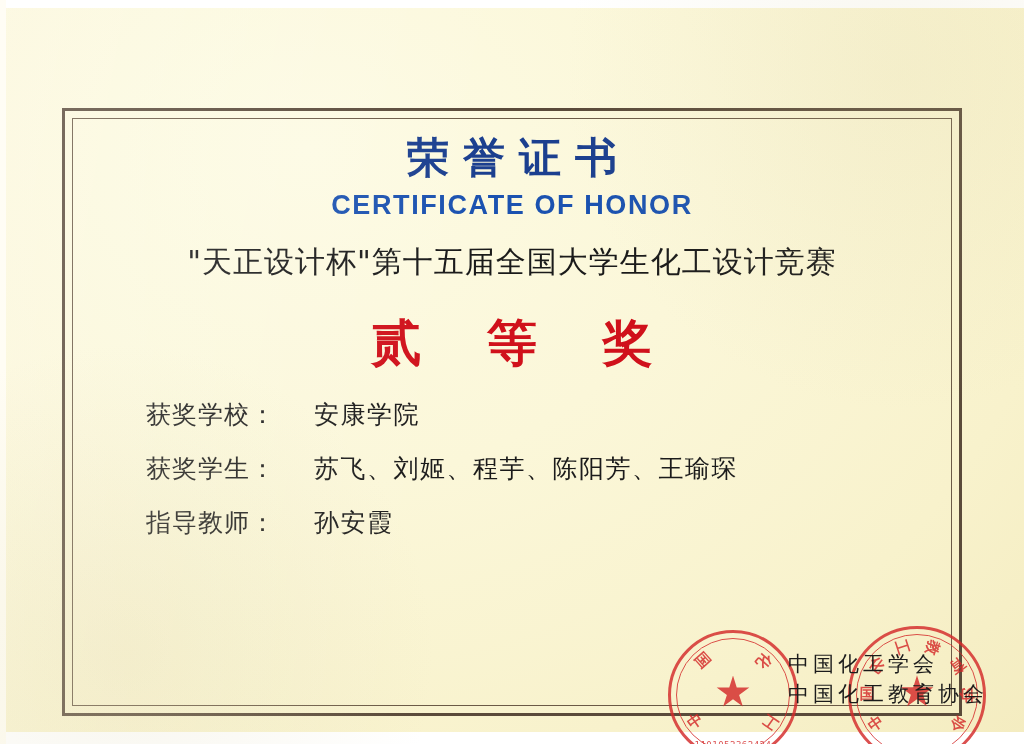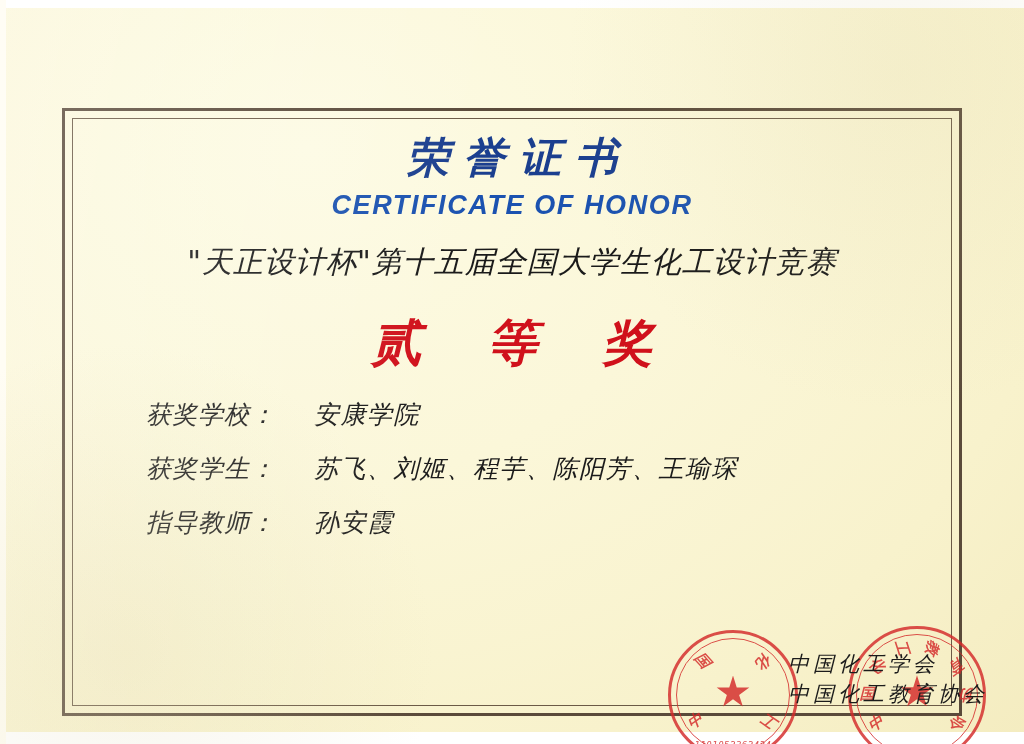--- a/index.html
+++ b/index.html
@@ -13,21 +13,20 @@
     font-family: "Liberation Sans", sans-serif;
     overflow: hidden;
   }
 
   .scan {
     position: relative;
     width: 1024px;
     height: 744px;
     background:
       radial-gradient(ellipse at 30% 20%, #fdfbe4 0%, #fbf7d9 40%, #f8f2cc 75%, #f4ecc0 100%);
-    font-style: italic;
   }
 
   
   .scan::after {
     content: "";
     position: absolute;
     inset: 0;
     background:
       radial-gradient(circle at 12% 88%, rgba(215,205,160,0.18) 0%, rgba(215,205,160,0) 28%),
       radial-gradient(circle at 88% 10%, rgba(215,205,160,0.16) 0%, rgba(215,205,160,0) 30%),

